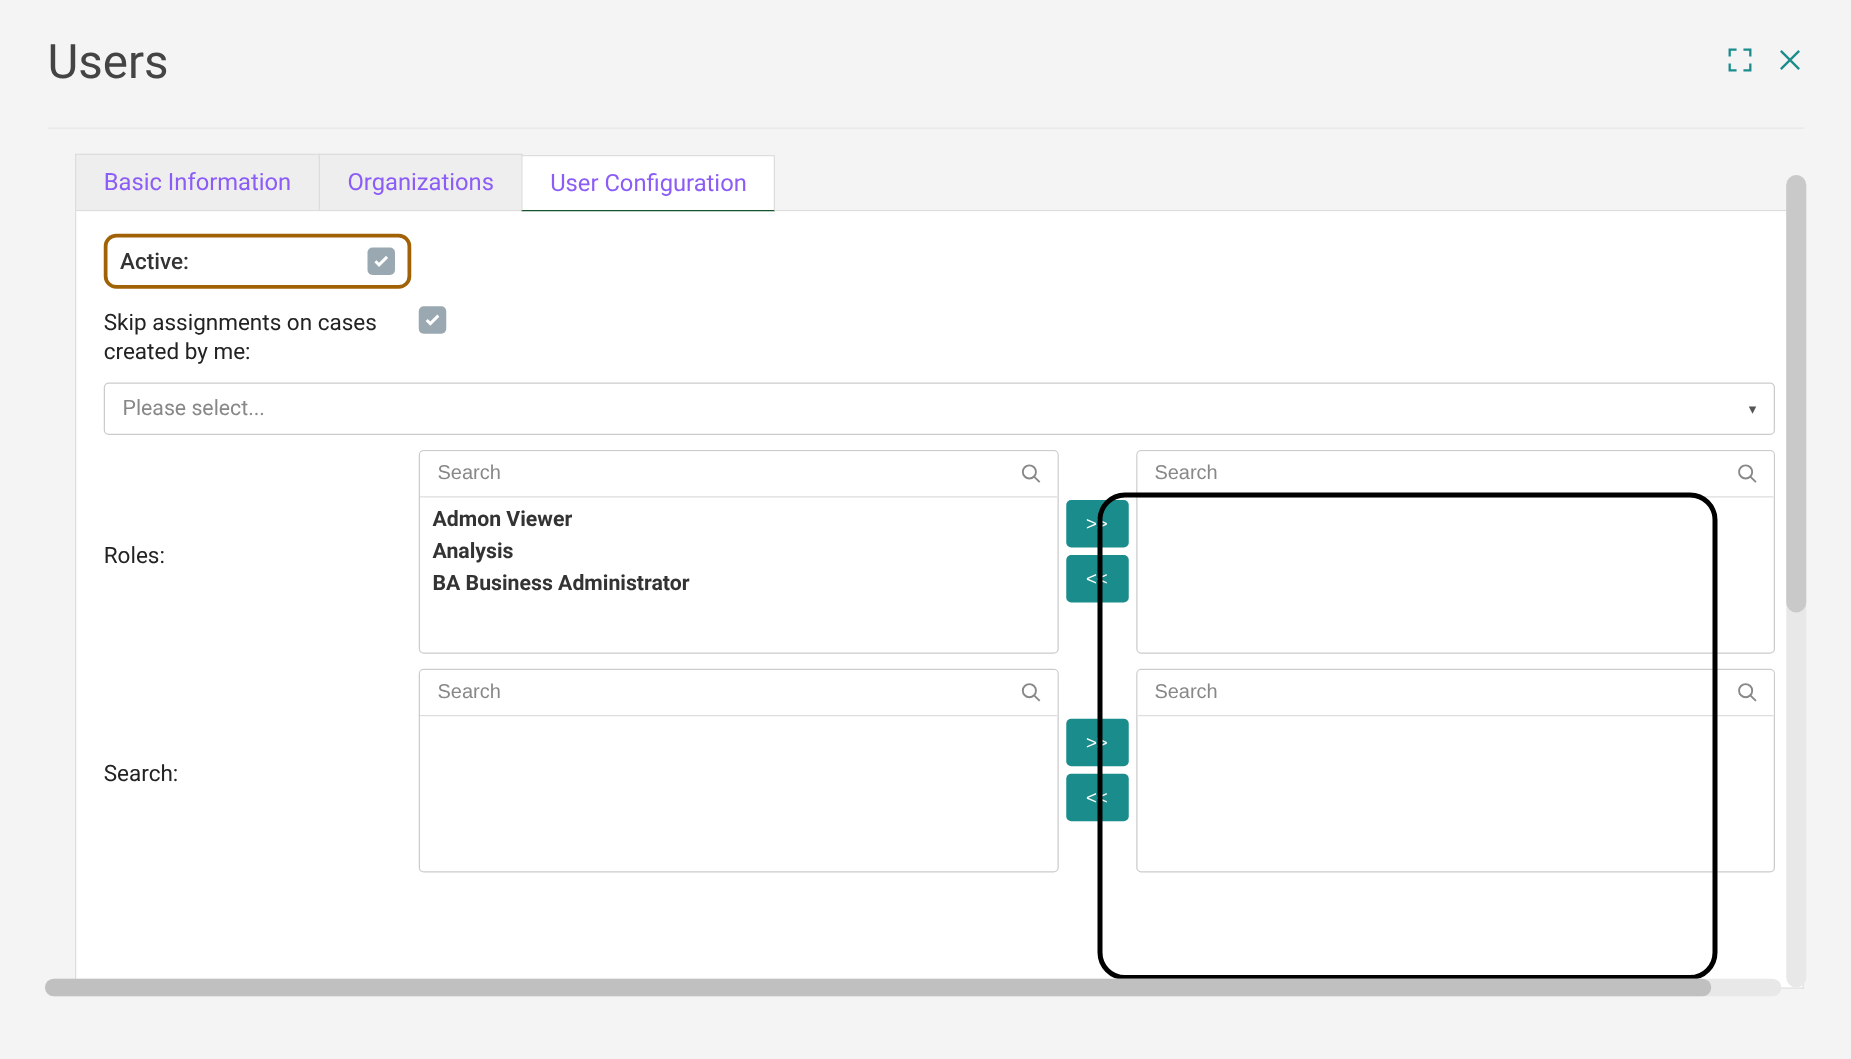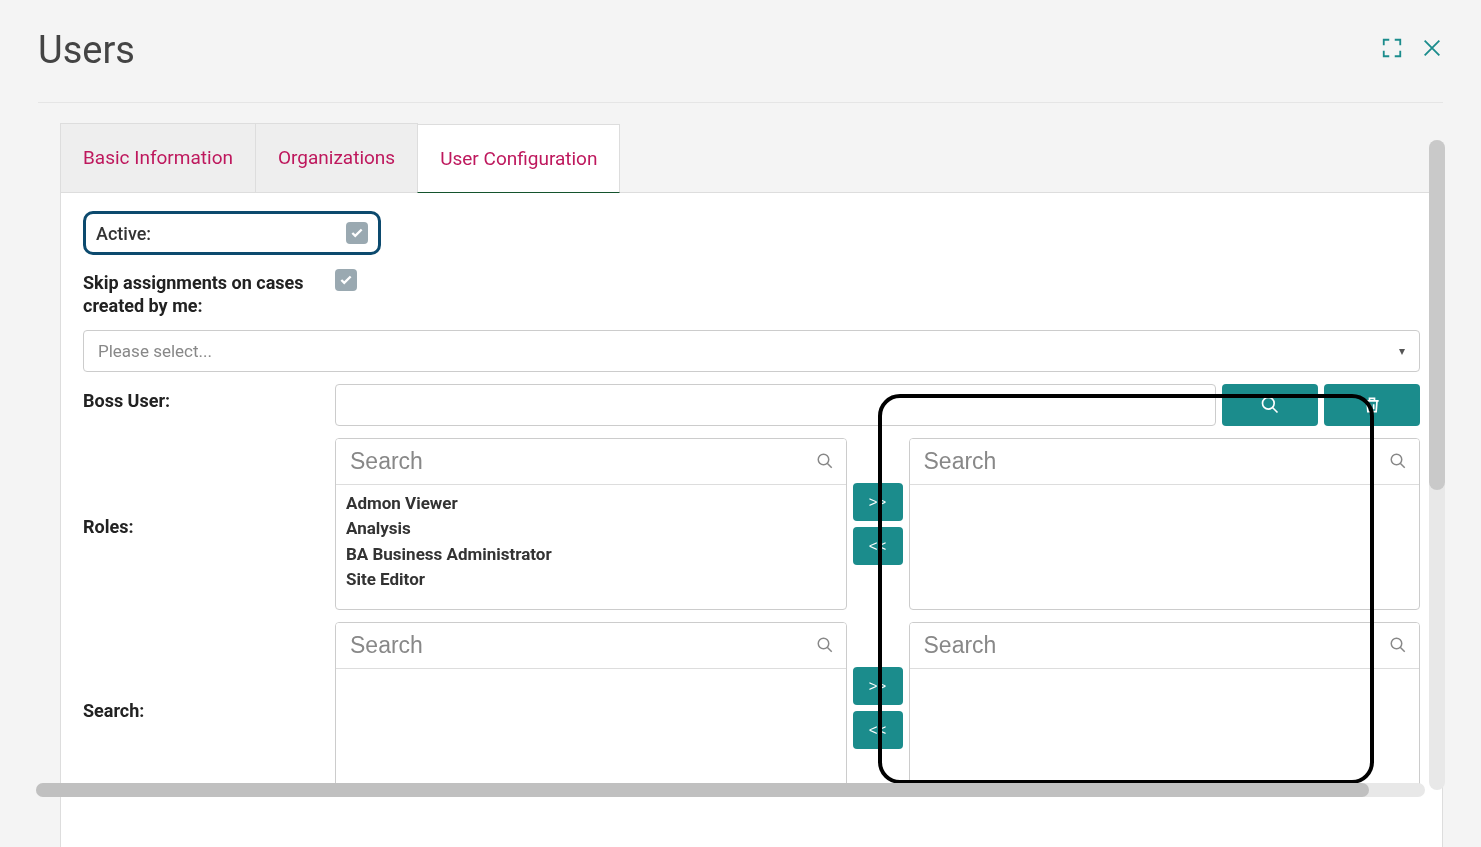--- a/index.html
+++ b/index.html
@@ -48,23 +48,23 @@
     margin-top: 20px;
     padding-left: 22px;
     padding-right: 0;
   }
   .tabs {
     display: flex;
     border-bottom: 1px solid #ddd;
     margin-left: 0;
   }
   .tab {
-    padding: 22px 22px;
+    padding: 10px 22px;
     font-size: 19px;
-    color: #be185d;
+    color: #8b5cf6;
     background: #eeeeee;
     border: 1px solid #ddd;
     border-bottom: none;
     margin-right: -1px;
     cursor: pointer;
   }
   .tab.active {
     background: #fff;
     border-bottom: 1px solid #14532d;
     position: relative;
@@ -78,34 +78,34 @@
   }
   .form-row {
     display: flex;
     align-items: flex-start;
     margin-bottom: 12px;
   }
   .form-label-col {
     width: 252px;
     padding-top: 6px;
     font-size: 18px;
-    font-weight: 700;
+    font-weight: 400;
     color: #222;
   }
   .form-ctrl-col {
     flex: 1;
   }
   .highlight-box {
-    border: 3px solid #0c4a6e;
+    border: 3px solid #a16207;
     border-radius: 10px;
     padding: 4px 10px;
     display: flex;
     align-items: center;
     justify-content: space-between;
-    width: 298px;
+    width: 246px;
     height: 44px;
   }
   .highlight-box .lbl {
     font-size: 18px;
     font-weight: 500;
   }
   .chk {
     width: 22px;
     height: 22px;
     background: #9aa9b1;
@@ -179,21 +179,21 @@
   .listbox .search-row {
     display: flex;
     align-items: center;
     border-bottom: 1px solid #ddd;
     padding: 8px 12px;
     background:#fff;
   }
   .listbox .search-row input {
     border: none;
     outline: none;
-    font-size: 23px;
+    font-size: 16px;
     color: #333;
     flex: 1;
     background: transparent;
   }
   .listbox .search-row input::placeholder { color: #888; }
   .listbox .search-row svg { width: 18px; height: 18px; stroke:#888; }
   .listbox .items {
     padding: 6px 10px;
     min-height: 124px;
     font-size: 17px;
@@ -321,57 +321,37 @@
 
         <div class="form-row">
           <div class="form-ctrl-col">
             <div class="select-wrap">
               <span>Please select...</span>
               <span class="caret">▾</span>
             </div>
           </div>
         </div>
 
-        <div class="form-row">
-          <div class="form-label-col">Boss User:</div>
-          <div class="form-ctrl-col">
-            <div class="boss-row">
-              <input type="text" class="text-input" value="" style="">
-              <button class="icon-btn">
-                <svg viewBox="0 0 24 24" fill="none" stroke-width="2">
-                    <circle cx="10" cy="10" r="7"></circle>
-                    <path d="M21 21l-6-6"></path>
-                  </svg>
-              </button>
-              <button class="icon-btn">
-                <svg viewBox="0 0 24 24" fill="none" stroke-width="2">
-                    <path d="M4 7h16M9 7V4h6v3M6 7l1 13h10l1-13M10 11v6M14 11v6"></path>
-                  </svg>
-              </button>
-            </div>
-          </div>
-        </div>
 
         <div class="form-row" style="align-items:center;">
           <div class="form-label-col">Roles:</div>
           <div class="form-ctrl-col">
             <div class="transfer">
               <div class="listbox">
                 <div class="search-row">
                   <input type="text" placeholder="Search" style="">
                   <svg viewBox="0 0 24 24" fill="none" stroke-width="2">
                       <circle cx="10" cy="10" r="7"></circle>
                       <path d="M21 21l-6-6"></path>
                     </svg>
                 </div>
                 <div class="items">
                   <div>Admon Viewer</div>
                   <div>Analysis</div>
                   <div>BA Business Administrator</div>
-                  <div>Site Editor</div>
                 </div>
               </div>
               <div class="transfer-btns">
                 <button class="tbtn">&gt;&gt;</button>
                 <button class="tbtn">&lt;&lt;</button>
               </div>
               <div class="listbox">
                 <div class="search-row">
                   <input type="text" placeholder="Search" style="">
                   <svg viewBox="0 0 24 24" fill="none" stroke-width="2">

